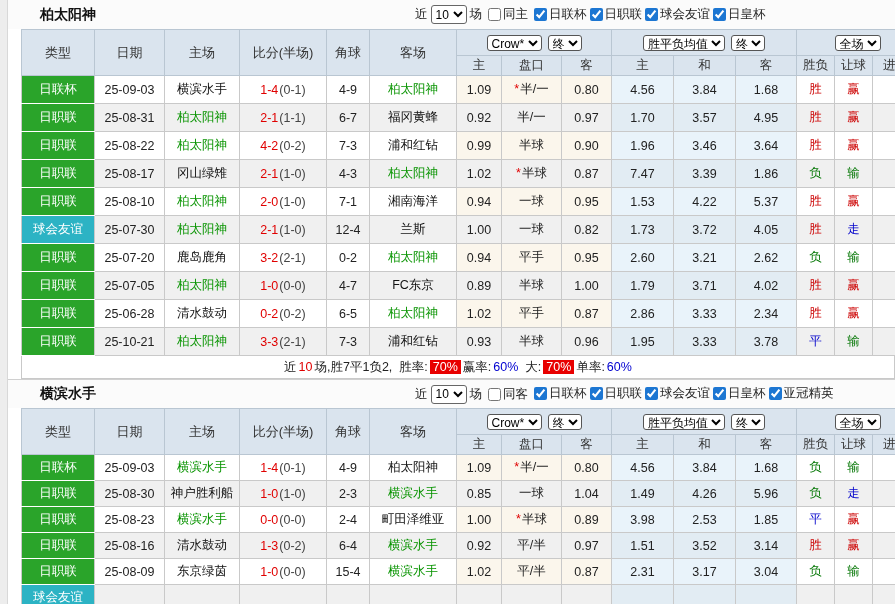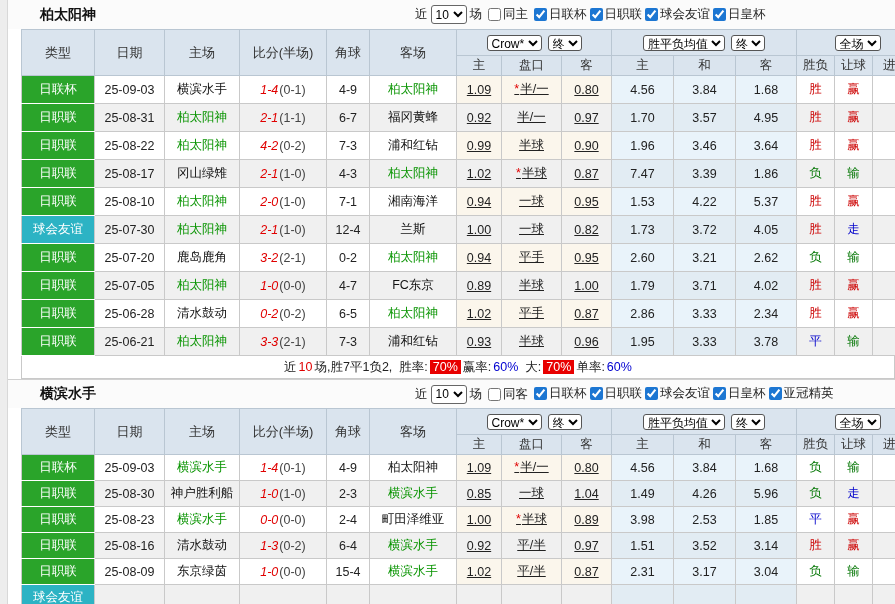--- a/index.html
+++ b/index.html
@@ -30,26 +30,26 @@
   
   table{border-collapse:collapse;table-layout:fixed;width:897px;margin-left:13px;}
   th,td{border:1px solid #c9c9c9;text-align:center;padding:0;overflow:hidden;white-space:nowrap;}
   thead th{background:#dae4ee;color:#333;font-size:13px;font-weight:normal;border-color:#b9c6d2;}
   thead tr.hdr-top th{height:25px;}
   thead tr.hdr-sub th{height:19px;font-size:12.5px;}
   thead select{height:16px;font-size:12px;border:1px solid #555;border-radius:3px;background:#fff;margin:0 3px;}
   tbody td{height:27px;font-size:12.5px;color:#222;background:#fff;}
   table.t2 tbody td{height:25px;}
   tr.alt td{background:#f0f0f0;}
-  td.pan-c{background:#fbf6ec;text-decoration:underline;}   tr.alt td.pan-c{background:#f0f0f0;margin-top:12px;}
+  td.pan-c{background:#fbf6ec;}   tr.alt td.pan-c{background:#f0f0f0;margin-top:12px;}
   td.avg-c{background:#e9f3fa;}   tr.alt td.avg-c{background:#e2ecf3;}
   td.type-c{color:#fff;border-top:1px solid #fff;border-bottom:1px solid #fff;font-size:12.5px;}
   td.type-c.l{background:#2aa42a;} td.type-c.f{background:#2cb3c4;}
   .self{color:#089400;} .opp{color:#111;}
-  .ft{color:#e00000;font-style:italic;} .ht{color:#444;margin-left:1px;}
+  .ft{color:#e00000;} .ht{color:#444;margin-left:1px;}
   .star{color:#e00000;font-style:normal;margin-right:1px;}
   .c-win{color:#cc0000;} .c-draw{color:#0000cb;} .c-lose{color:#097909;}
 
   
   .summary{margin-left:13px;width:872px;height:22px;border:1px solid #c9c9c9;border-top:none;background:#fff;
            display:flex;align-items:center;justify-content:center;font-size:12.5px;color:#222;}
   .summary span{margin:0 1px;}
   .pct-badge{background:#e80000;color:#fff;padding:0 3px;margin:0 3px;}
   .blue{color:#0000d0;} .red{color:#e00000;}
 </style>
@@ -283,21 +283,21 @@
           <td class="pan-c">0.87</td>
           <td class="avg-c">2.86</td>
           <td class="avg-c">3.33</td>
           <td class="avg-c">2.34</td>
           <td class="c-win">胜</td>
           <td class="c-win">赢</td>
           <td></td>
         </tr>
         <tr class="alt">
           <td class="type-c l">日职联</td>
-          <td>25-06-21</td>
+          <td>25-10-21</td>
           <td><span class="self">柏太阳神</span></td>
           <td><span class="ft">3-3</span><span class="ht">(2-1)</span></td>
           <td>7-3</td>
           <td><span class="opp">浦和红钻</span></td>
           <td class="pan-c">0.93</td>
           <td class="pan-c">半球</td>
           <td class="pan-c">0.96</td>
           <td class="avg-c">1.95</td>
           <td class="avg-c">3.33</td>
           <td class="avg-c">3.78</td>

